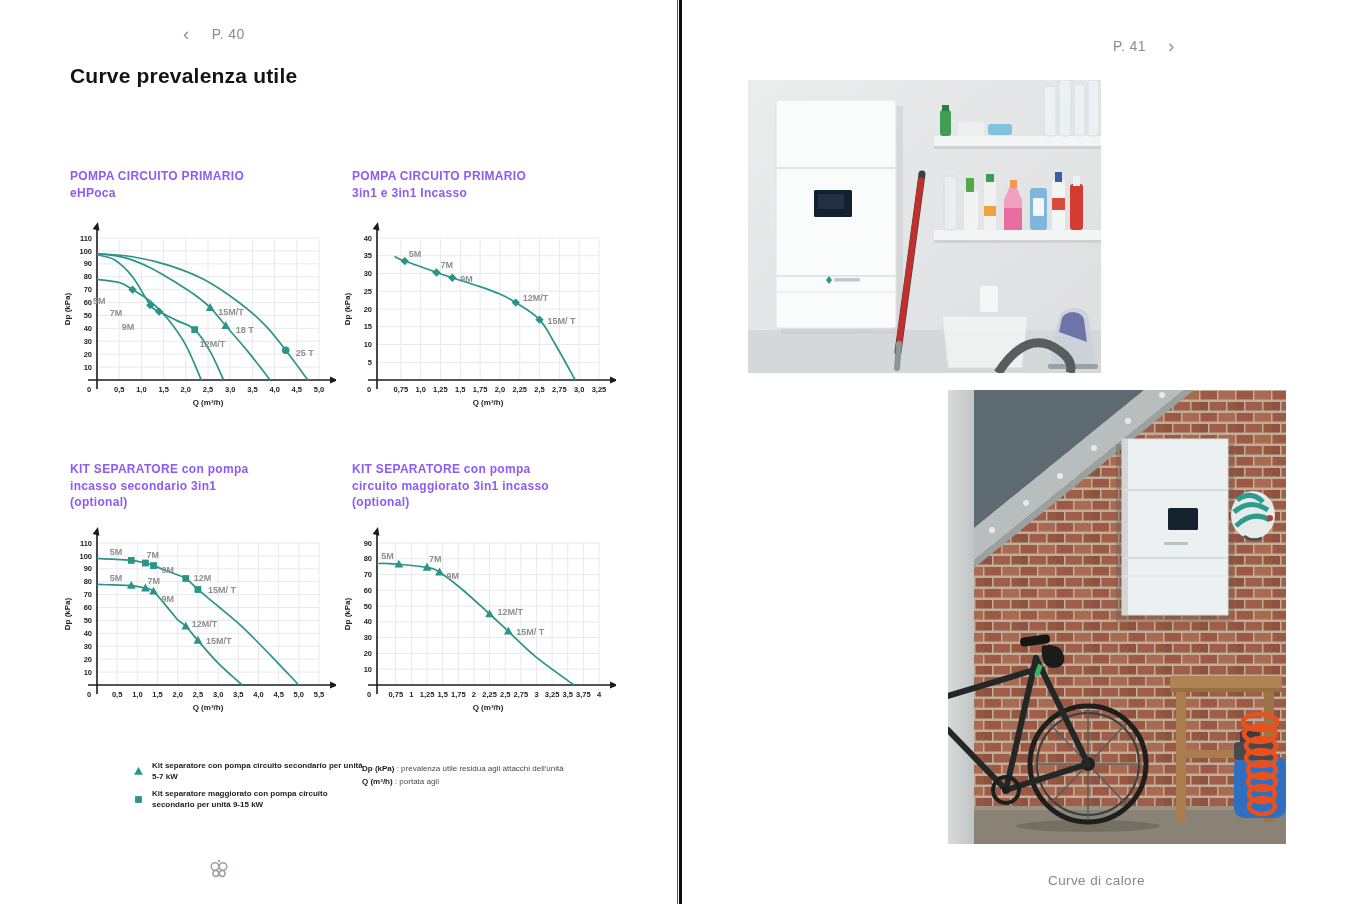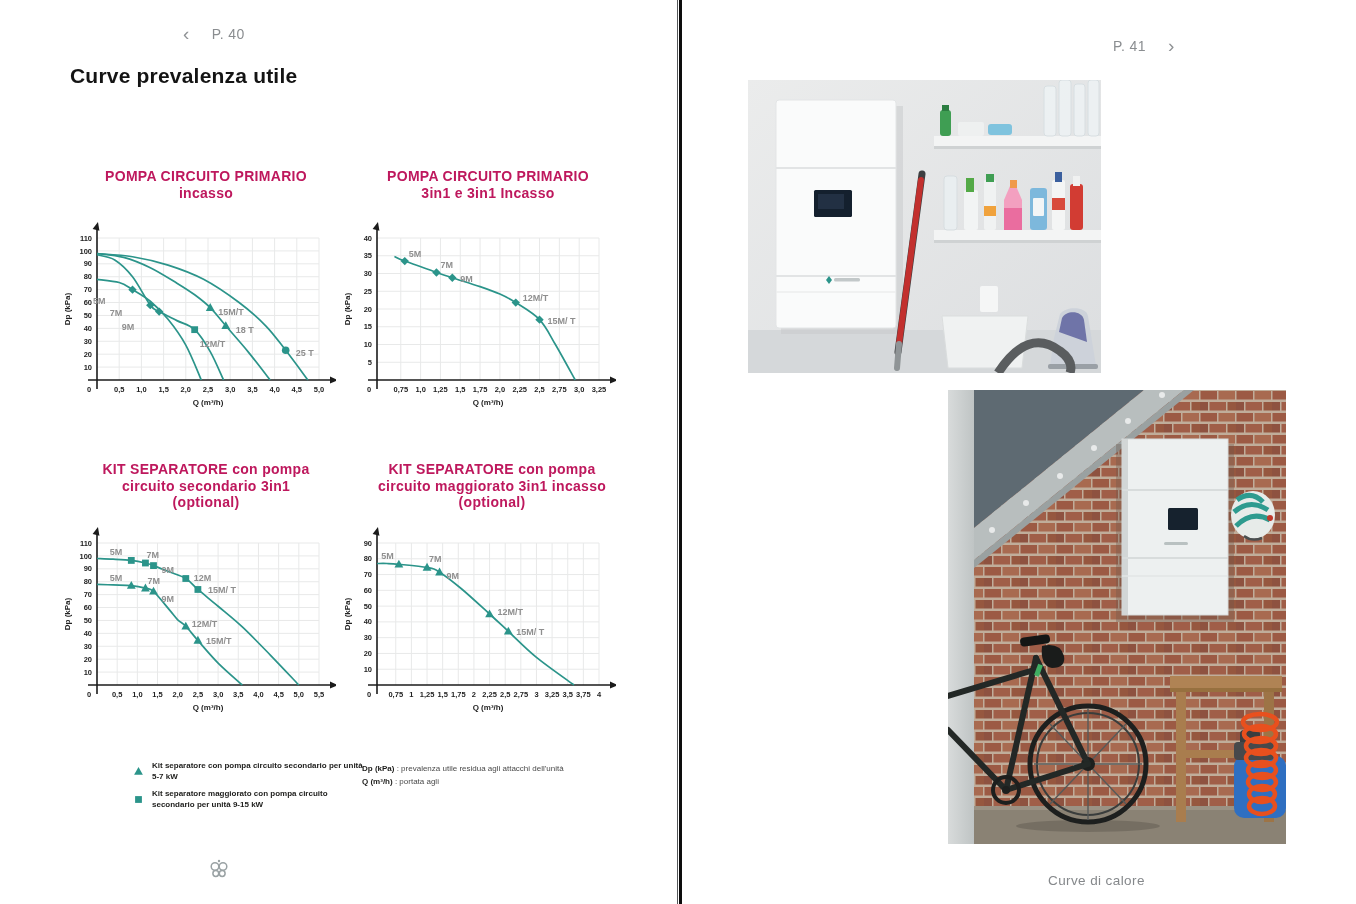--- a/index.html
+++ b/index.html
@@ -4,21 +4,21 @@
 <style>
   html,body{margin:0;padding:0;background:#ffffff;}
   #app{position:relative;width:1356px;height:904px;background:#ffffff;overflow:hidden;
        font-family:"Liberation Sans","DejaVu Sans",sans-serif;color:#1d1d1b;}
   .abs{position:absolute;}
   
   .pagenav{display:flex;align-items:center;gap:22px;color:#8a8d90;font-size:14px;letter-spacing:.4px;}
   .chev{font-size:19px;line-height:1;color:#8f9295;cursor:pointer;font-weight:400;}
   
   .main-title{font-size:21px;font-weight:bold;letter-spacing:.2px;color:#141414;text-align:right;}
-  .chart-title{font-size:14px;font-weight:bold;line-height:16.5px;letter-spacing:.3px;color:#be185d;text-align:center;}
+  .chart-title{font-size:12px;font-weight:bold;line-height:16.5px;letter-spacing:.3px;color:#8b5cf6;}
   .chart-title span{display:block;}
   .legend-item{display:flex;gap:8px;margin-bottom:7px;align-items:center;}
   .legend-text{font-size:8px;font-weight:bold;line-height:10.5px;color:#1d1d1b;width:218px;}
   .def-line{font-size:8px;line-height:13px;color:#4a4a4a;padding-left:10px;}
   .def-line b{color:#1d1d1b;}
   .spine-a{left:677px;top:0;width:1px;height:904px;background:#55585a;}
   .spine-b{left:679px;top:0;width:3px;height:904px;background:#0d0d0d;}
   
   .caption{font-size:13.5px;color:#85888b;letter-spacing:.4px;}
   svg{display:block;}
@@ -32,31 +32,31 @@
 
     <div class="abs pagenav" style="left:183px;top:24px;">
       <span class="chev">‹</span>
       <span>P. 40</span>
     </div>
 
     <div class="abs main-title" style="left:70px;top:64px;">Curve prevalenza utile</div>
 
     <div class="abs chart-title" style="left:70px;top:168px;width:272px;">
       <span>POMPA CIRCUITO PRIMARIO</span>
-        <span>incasso</span>
+        <span>eHPoca</span>
         <span></span>
     </div>
     <div class="abs chart-title" style="left:352px;top:168px;width:272px;">
       <span>POMPA CIRCUITO PRIMARIO</span>
         <span>3in1 e 3in1 Incasso</span>
         <span></span>
     </div>
     <div class="abs chart-title" style="left:70px;top:461px;width:272px;">
       <span>KIT SEPARATORE con pompa</span>
-        <span>circuito secondario 3in1</span>
+        <span>incasso secondario 3in1</span>
         <span>(optional)</span>
     </div>
     <div class="abs chart-title" style="left:352px;top:461px;width:280px;">
       <span>KIT SEPARATORE con pompa</span>
         <span>circuito maggiorato 3in1 incasso</span>
         <span>(optional)</span>
     </div>
 
     <svg class="abs" style="left:60px;top:222px;" width="276" height="198" viewBox="0 0 276 198">
         <line x1="59.2" y1="16" x2="59.2" y2="158" stroke="#e8e9e9"></line>

